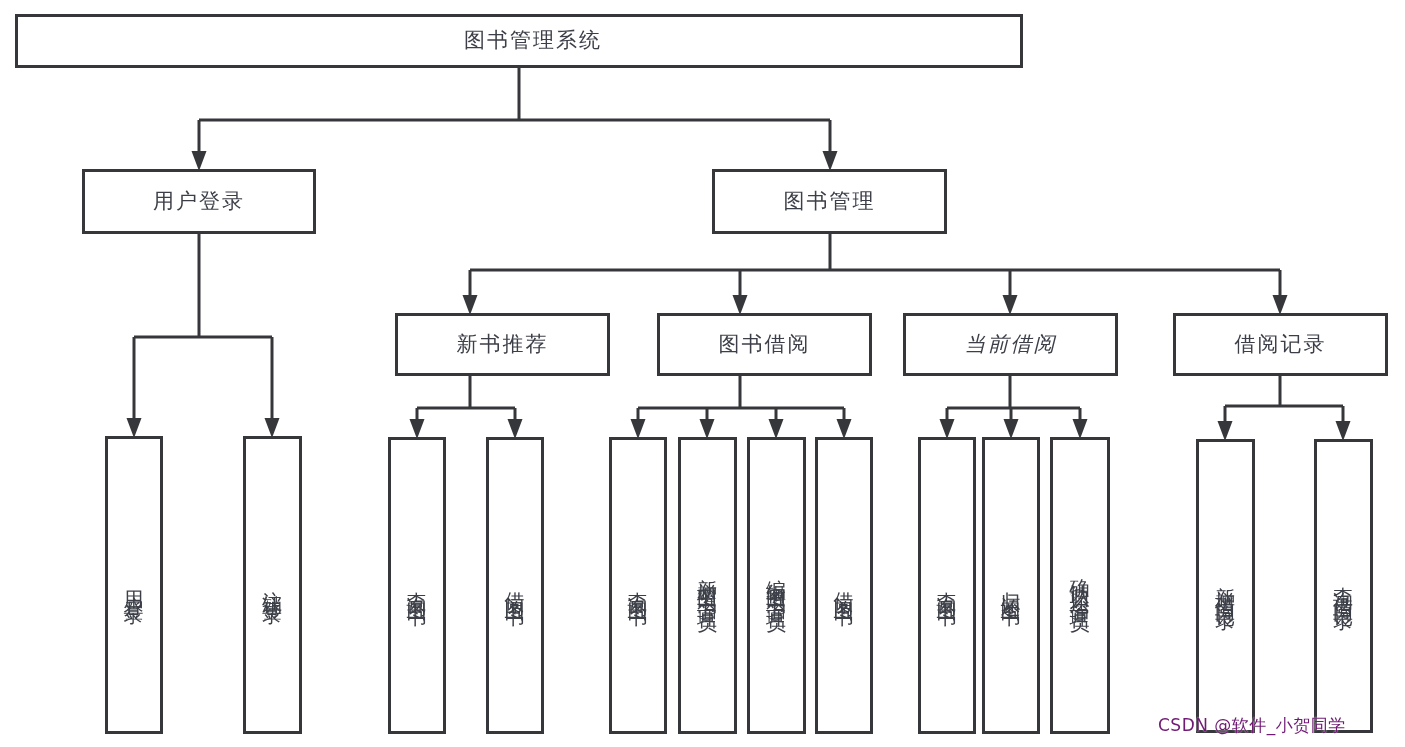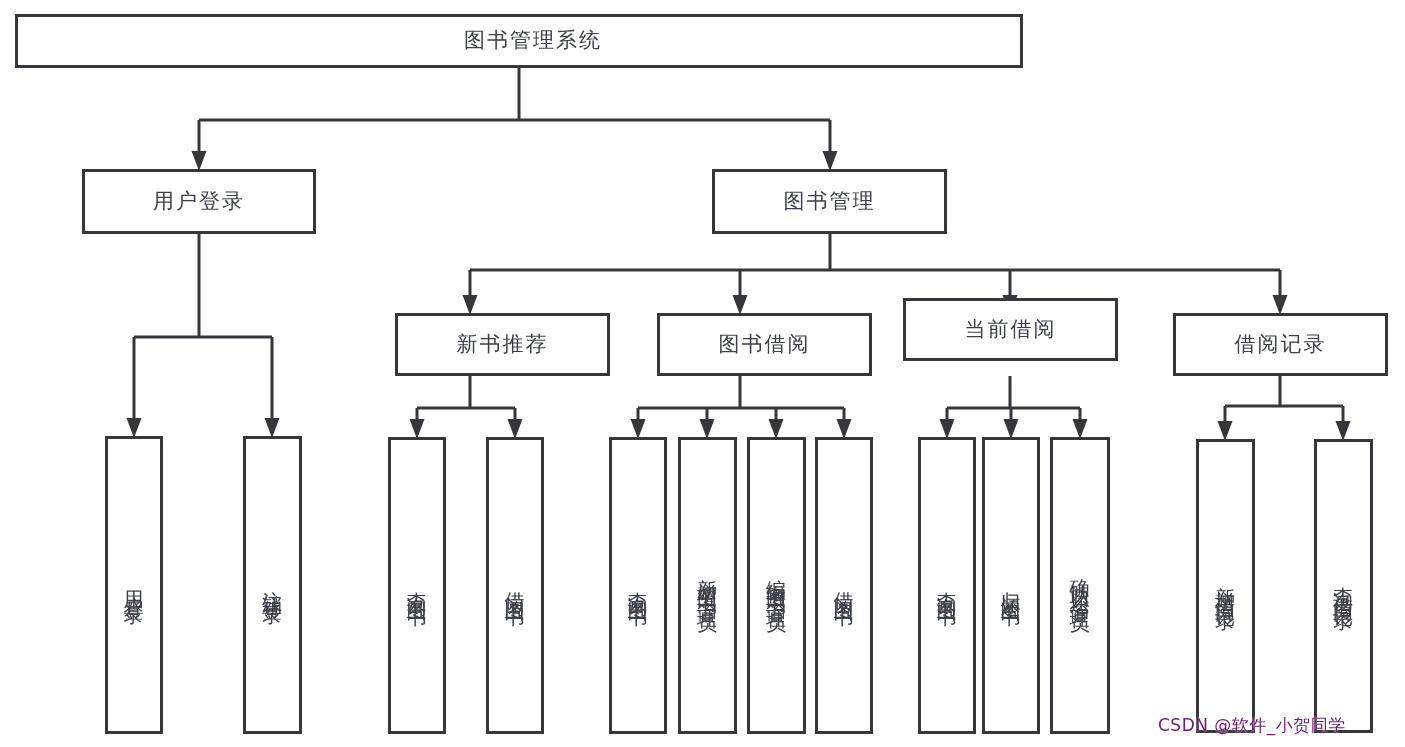--- a/index.html
+++ b/index.html
@@ -113,21 +113,21 @@
     </g>
   </svg>
 
   <div class="node" style="left:15px; top:14px; width:1008px; height:54px;padding-left:28px;">图书管理系统</div>
 
   <div class="node" style="left:82px; top:169px; width:234px; height:65px;">用户登录</div>
   <div class="node" style="left:712px; top:169px; width:235px; height:65px;">图书管理</div>
 
   <div class="node" style="left:363px; top:313px; width:215px; height:63px;margin-left:32px;">新书推荐</div>
   <div class="node" style="left:657px; top:313px; width:215px; height:63px;">图书借阅</div>
-  <div class="node" style="left:903px; top:298px; width:215px; height:63px;">当前借阅</div>
+  <div class="node" style="left:903px; top:313px; width:215px; height:63px;font-style:italic;">当前借阅</div>
   <div class="node" style="left:1173px; top:313px; width:215px; height:63px;">借阅记录</div>
 
   <div class="node vnode" style="left:105px; top:436px; width:58px; height:298px;">用户登录</div>
   <div class="node vnode" style="left:243px; top:436px; width:59px; height:298px;">注销登录</div>
 
   <div class="node vnode" style="left:388px; top:437px; width:58px; height:297px;">查询图书</div>
   <div class="node vnode" style="left:486px; top:437px; width:58px; height:297px;">借阅图书</div>
 
   <div class="node vnode" style="left:609px; top:437px; width:58px; height:297px;">查询图书</div>
   <div class="node vnode" style="left:678px; top:437px; width:59px; height:297px;">新增图书（管理员）</div>

